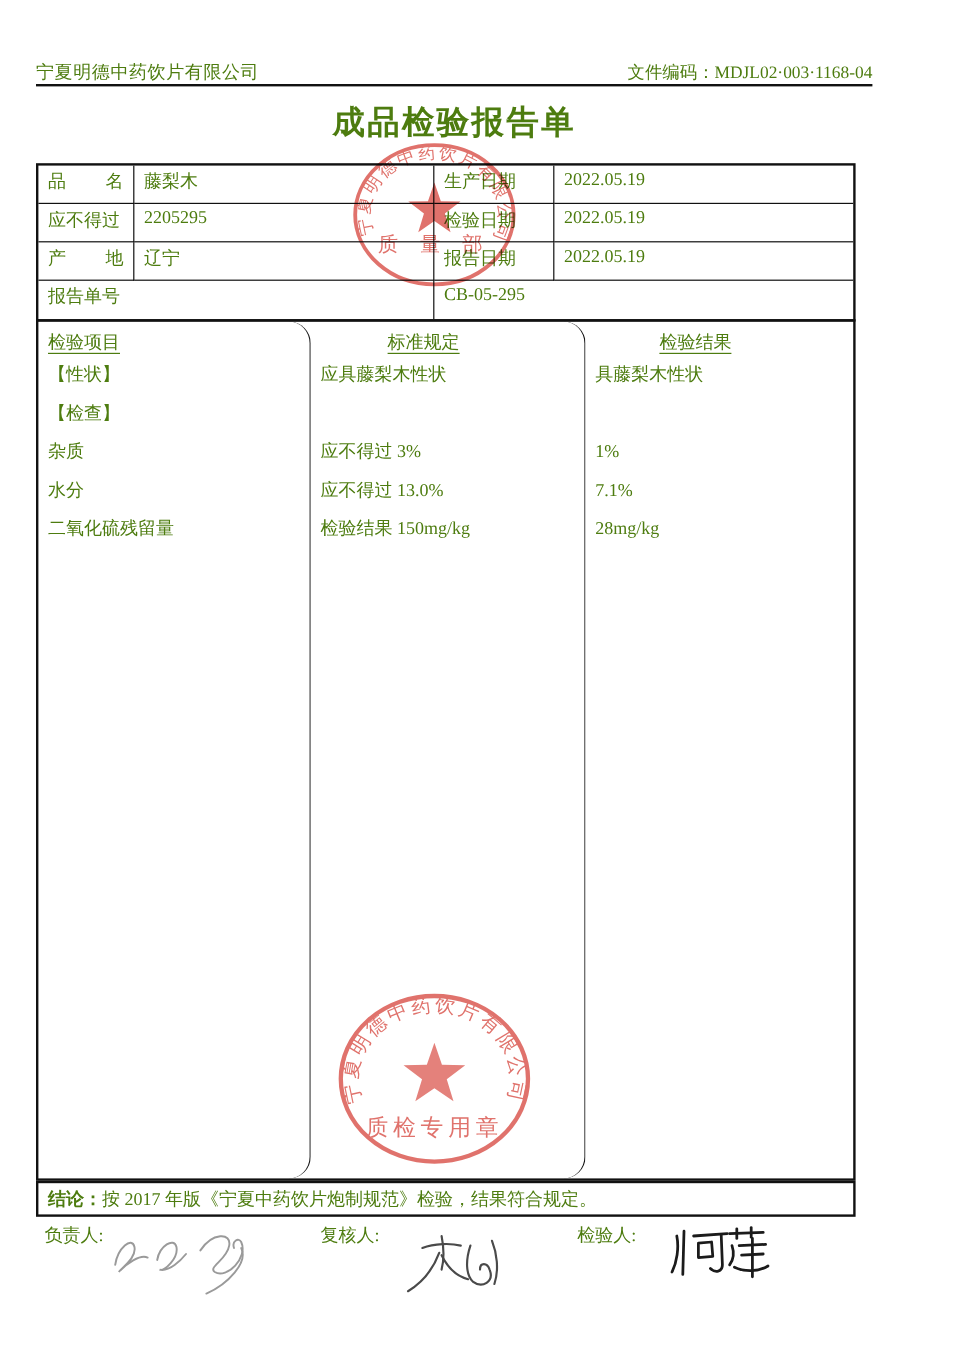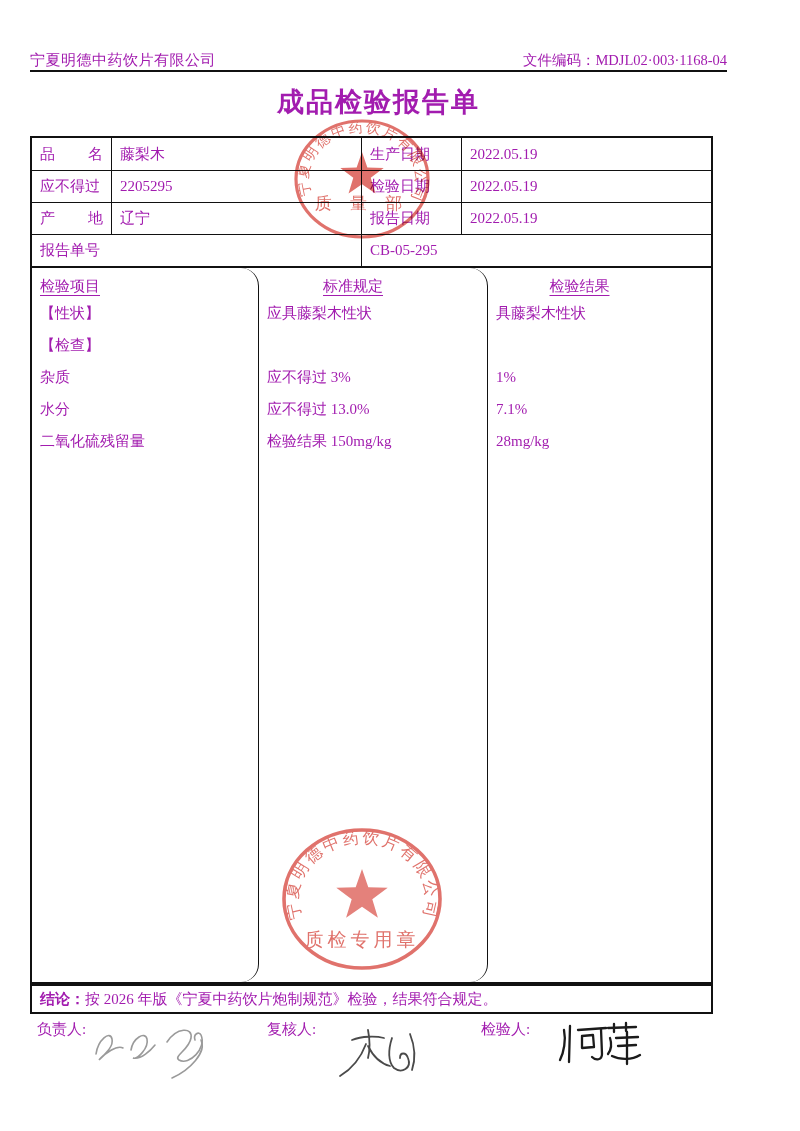--- a/index.html
+++ b/index.html
@@ -1,34 +1,34 @@
 <!DOCTYPE html>
 <html><head>
 <meta charset="utf-8">
 <title>成品检验报告单</title>
 <style>
   html,body{margin:0;padding:0;background:#888;}
   .page{
     position:relative;width:800px;height:1131px;background:#ffffff;
     margin:0 auto;overflow:hidden;
     font-family:"Liberation Serif","DejaVu Serif",serif;
-    color:#a21caf;
+    color:#4d7c0f;
   }
   
   .hdr-company{position:absolute;left:30px;top:51px;font-size:15px;letter-spacing:.5px;}
   .hdr-code{position:absolute;right:73px;top:51px;font-size:14.5px;}
   .hdr-rule{position:absolute;left:30px;top:70px;width:697px;height:0;border-top:2px solid #111;}
   .doc-title{position:absolute;left:30px;top:84px;width:697px;text-align:center;
     font-size:27px;font-weight:bold;letter-spacing:2px;}
   
   .info-table{position:absolute;left:30px;top:136px;width:683px;box-sizing:border-box;
     display:grid;grid-template-columns:80px 250px 100px 1fr;grid-auto-rows:32px;
     border:2px solid #111;font-size:15px;}
   .info-table .cell{box-sizing:border-box;border-right:1.5px solid #111;border-bottom:1.5px solid #111;
-    padding:16px 8px;display:flex;align-items:center;white-space:nowrap;overflow:hidden;}
+    padding:4px 8px;display:flex;align-items:flex-start;white-space:nowrap;overflow:hidden;}
   .info-table .cell.last-col{border-right:none;}
   .info-table .cell.last-row{border-bottom:none;}
   .info-table .cell.span2{grid-column:span 2;}
   .jlabel{display:block;width:100%;text-align:justify;text-align-last:justify;}
   
   .inspect{position:absolute;left:30px;top:266px;width:683px;height:718px;box-sizing:border-box;
     display:grid;grid-template-columns:227px 229px 1fr;border:2px solid #111;font-size:15px;}
   .icol{box-sizing:border-box;border-right:1.5px solid #111;overflow:hidden;border-radius:18px;}
   .icol:last-child{border-right:none;}
   .icol-header{margin-top:7px;height:22px;line-height:22px;text-decoration:underline;
@@ -110,21 +110,21 @@
         <div class="irow"></div>
         <div class="irow">1%</div>
         <div class="irow">7.1%</div>
         <div class="irow">28mg/kg</div>
       </div>
     </div>
   </div>
 
   <div class="conclusion">
     <b>结论：</b>
-      <span>按 2026 年版《宁夏中药饮片炮制规范》检验，结果符合规定。</span>
+      <span>按 2017 年版《宁夏中药饮片炮制规范》检验，结果符合规定。</span>
   </div>
 
   <div class="sig-label" style="left:37px;">负责人:</div>
   <div class="sig-label" style="left:267px;">复核人:</div>
   <div class="sig-label" style="left:471px;margin-left:10px;">检验人:</div>
 
   <svg class="sig-svg" style="left:88px;top:1020px;" width="150" height="62" viewBox="0 0 150 62">
     <g fill="none" stroke="#9a9a9a" stroke-width="1.6" stroke-linecap="round">
       <path d="M8,34 C10,20 22,10 24,19 C26,28 14,36 11,40 C17,33 29,25 35,28"></path>
       <path d="M43,30 C45,18 57,11 59,19 C61,28 49,40 45,38 C53,40 63,30 67,25"></path>

